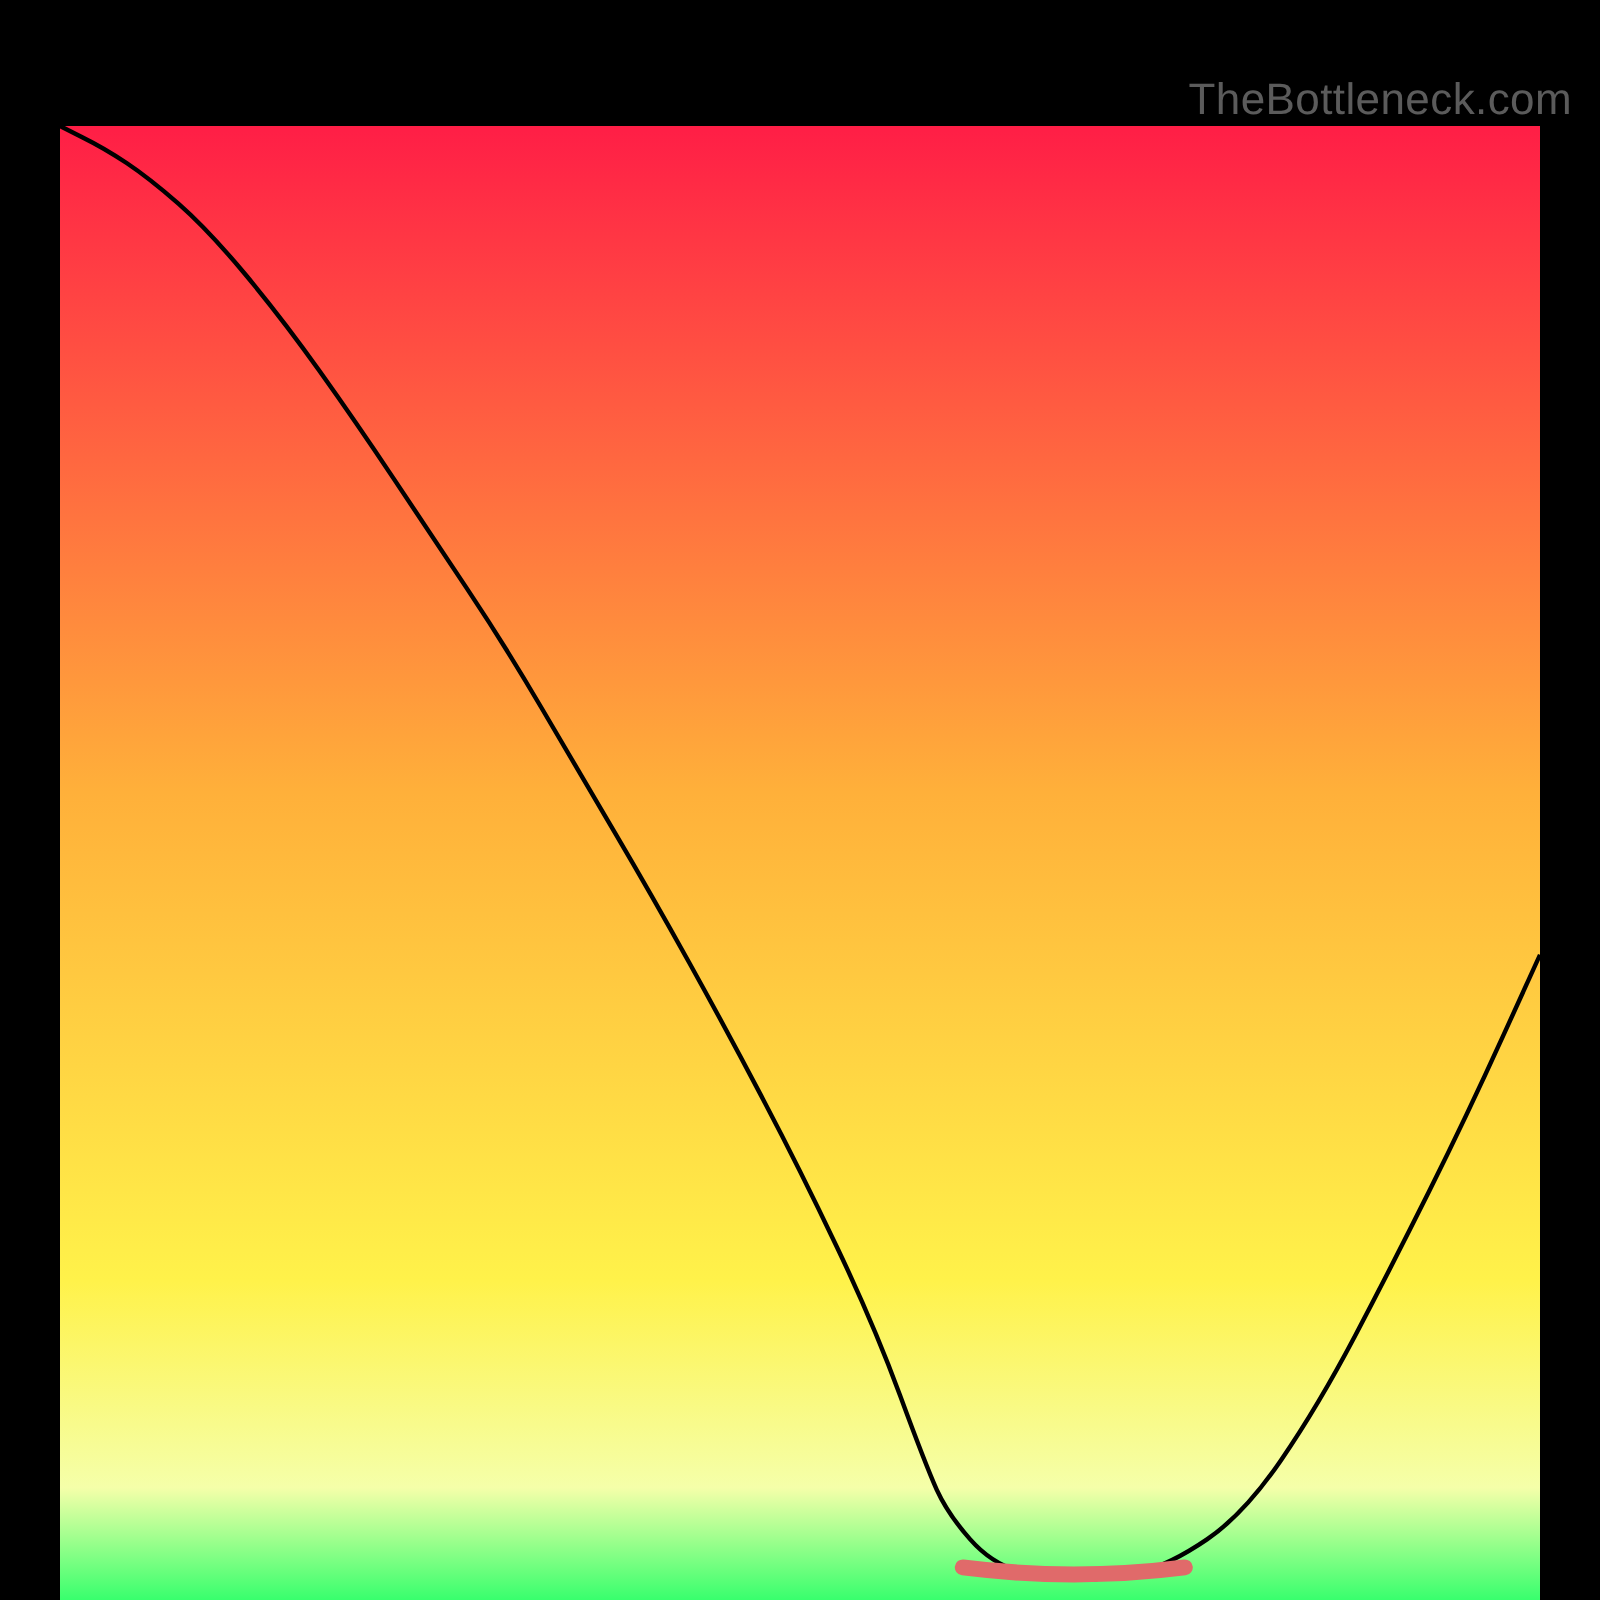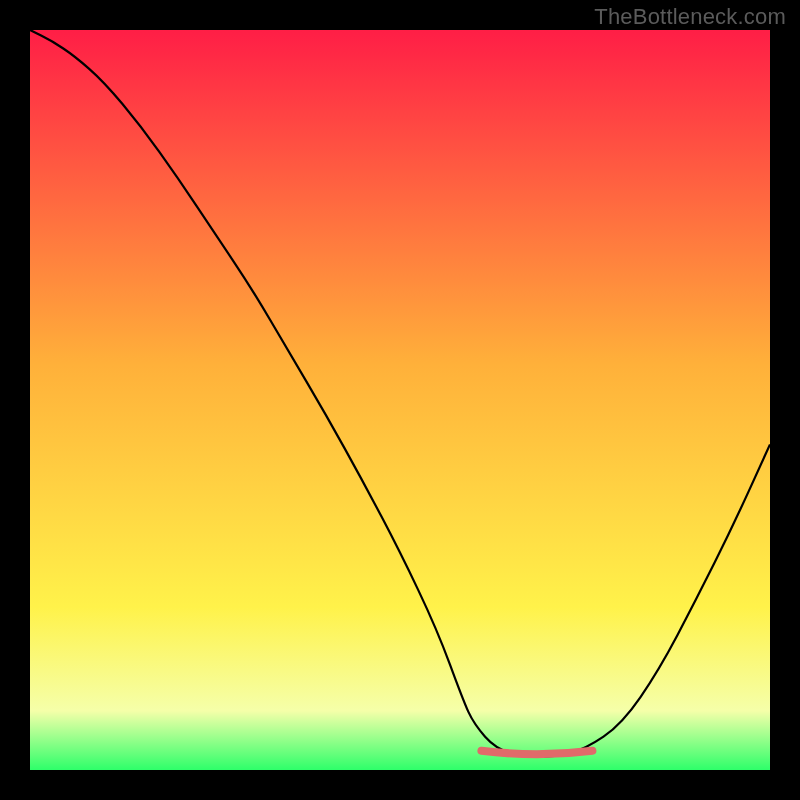--- a/index.html
+++ b/index.html
@@ -9,20 +9,21 @@
     height: 800px;
     background: #000000;
     font-family: Arial, Helvetica, sans-serif;
     overflow: hidden;
   }
   .frame {
     position: relative;
     width: 800px;
     height: 760px;
     background: #000000;
+    margin-top: 33px;
   }
   .watermark {
     position: absolute;
     top: 4px;
     right: 14px;
     color: #5b5b5b;
     font-size: 22px;
     font-weight: 400;
     letter-spacing: 0.2px;
     user-select: none;

